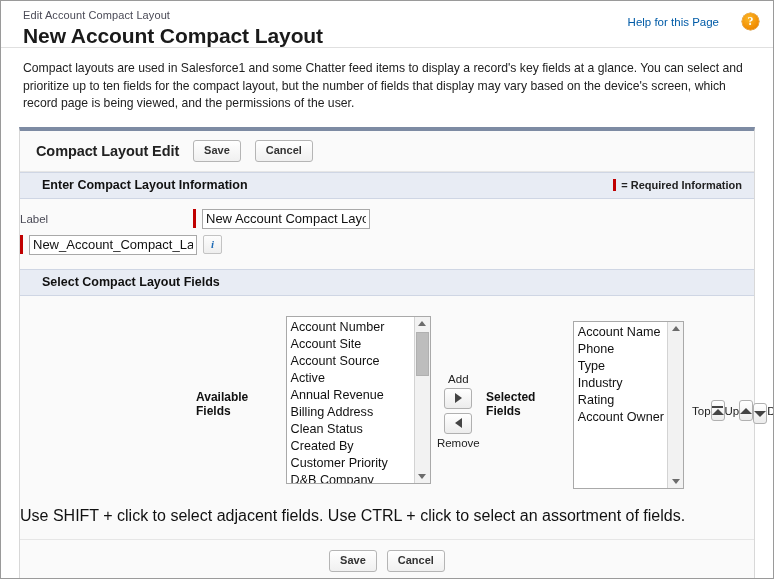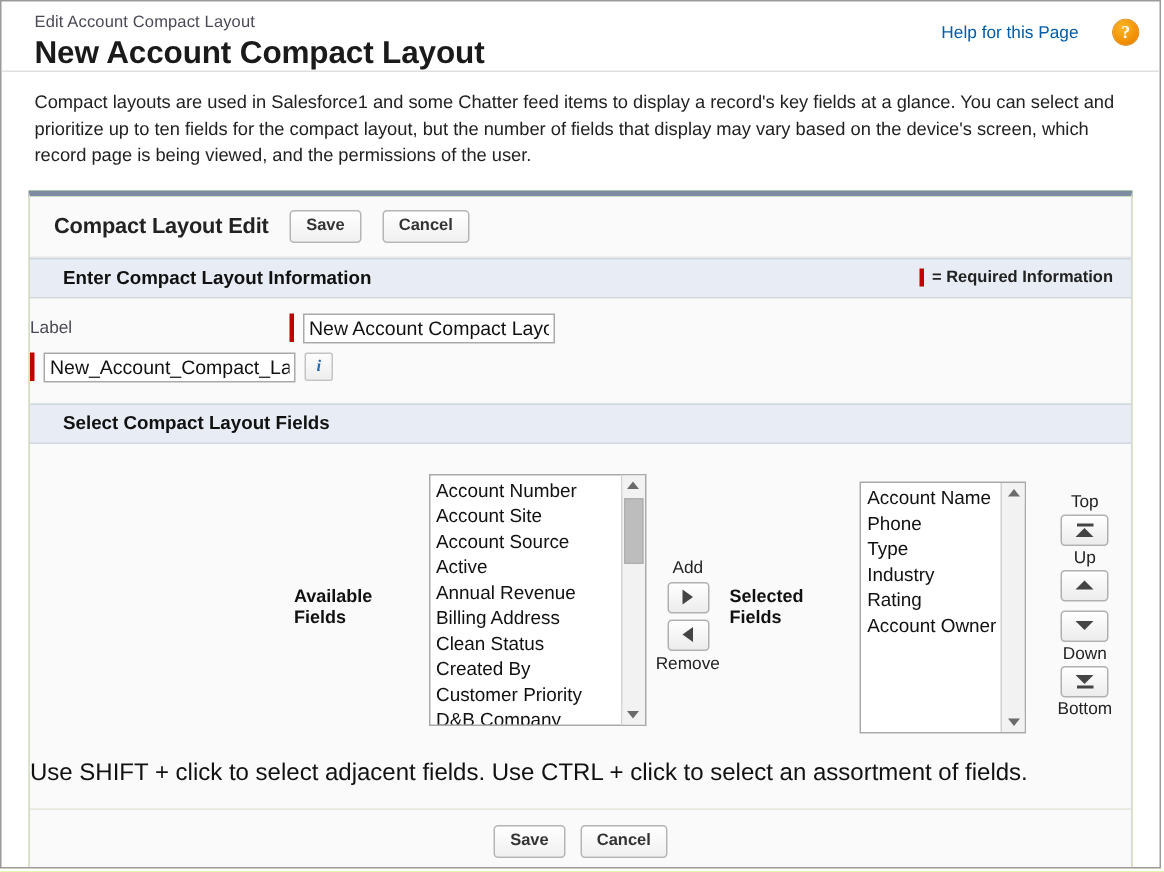--- a/index.html
+++ b/index.html
@@ -328,21 +328,21 @@
     width: 0; height: 0;
     border-top: 5px solid transparent;
     border-bottom: 5px solid transparent;
     border-right: 7px solid #444;
   }
 
   
   .reorder-col {
     width: 62px;
     display: flex;
-    flex-direction: column;
+    flex-direction: row;
     align-items: center;
     margin-top: 21px;
     margin-left: 8px;
   }
   .reorder-col .mid-label { margin: 1px 0; }
   .vbtn {
     width: 30px;
     height: 19px;
     border: 1px solid #b0b0b0;
     border-radius: 3px;

